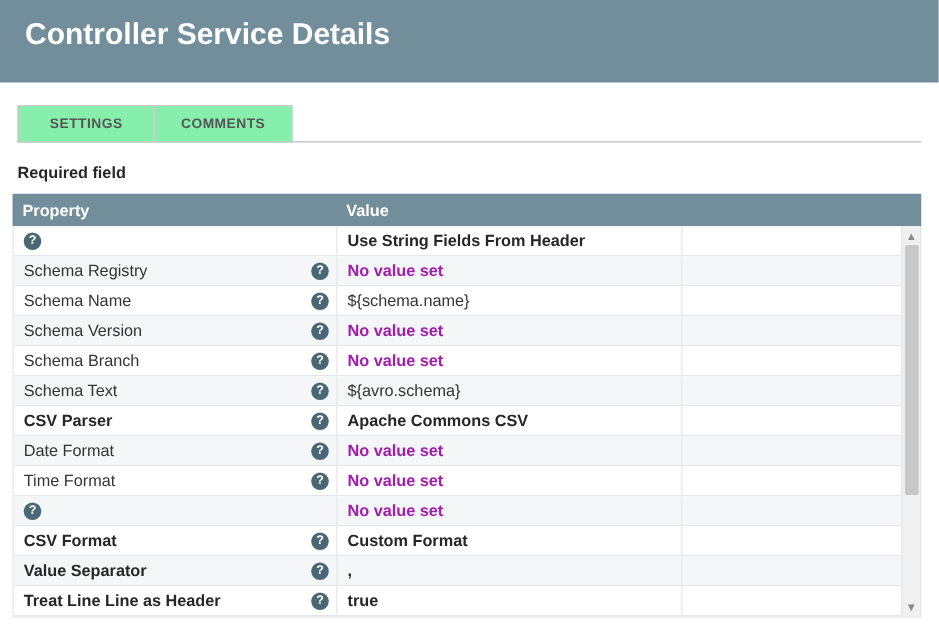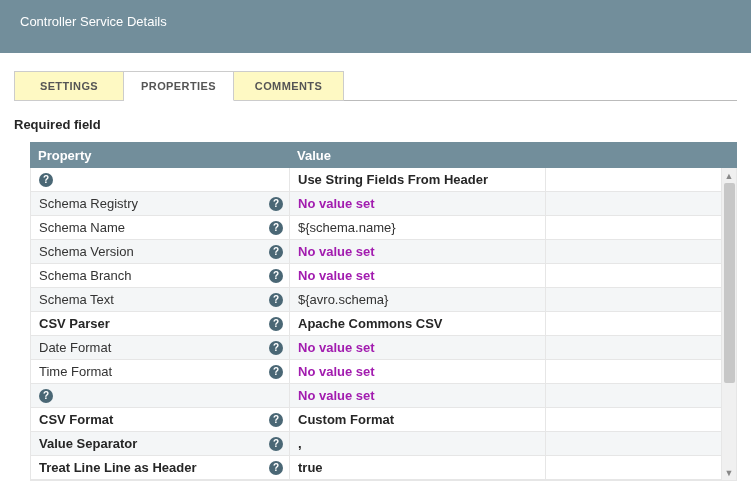--- a/index.html
+++ b/index.html
@@ -16,39 +16,39 @@
   }
   *, *::before, *::after { box-sizing: inherit; }
 
   .header-bar {
     background: #728E9B;
     color: #fff;
     padding: 14px 20px 24px 20px;
   }
   .header-bar h1 {
     margin: 0;
-    font-size: 13px;
-    font-weight: normal;
+    font-size: 24px;
+    font-weight: bold;
   }
 
   .tabs-wrap {
     padding: 18px 14px 0 14px;
   }
   .tabs {
     display: flex;
     border-bottom: 1px solid #bbb;
   }
   .tab {
     width: 110px;
     text-align: center;
     padding: 8px 0;
     font-size: 11px;
     font-weight: bold;
     letter-spacing: .4px;
-    background: #fef9c3;
+    background: #86efac;
     color: #555;
     border: 1px solid #ccc;
     margin-right: 0;
     margin-bottom: -1px;
     cursor: pointer;
   }
   .tab + .tab { border-left: none; }
   .tab.active {
     background: #fff;
     border-bottom: 1px solid #fff;
@@ -56,21 +56,21 @@
   }
 
   .required {
     padding: 16px 14px 10px 14px;
     font-size: 13px;
     font-weight: bold;
     color: #262626;
   }
 
   .table-wrap {
-    margin: 0 14px 8px 30px;
+    margin: 0 14px 8px 10px;
     position: relative;
     border-bottom: 1px solid #e6e6e6;
   }
 
   .table-head {
     display: flex;
     background: #728E9B;
     color: #fff;
     font-size: 13px;
     font-weight: bold;
@@ -177,21 +177,20 @@
 </head>
 <body>
 
 <div class="header-bar">
   <h1>Controller Service Details</h1>
 </div>
 
 <div class="tabs-wrap">
   <div class="tabs">
     <div class="tab">SETTINGS</div>
-    <div class="tab active">PROPERTIES</div>
     <div class="tab">COMMENTS</div>
   </div>
 </div>
 
 <div class="required">Required field</div>
 
 <div class="table-wrap">
 
   <div class="table-head">
     <div class="col-prop">Property</div>

